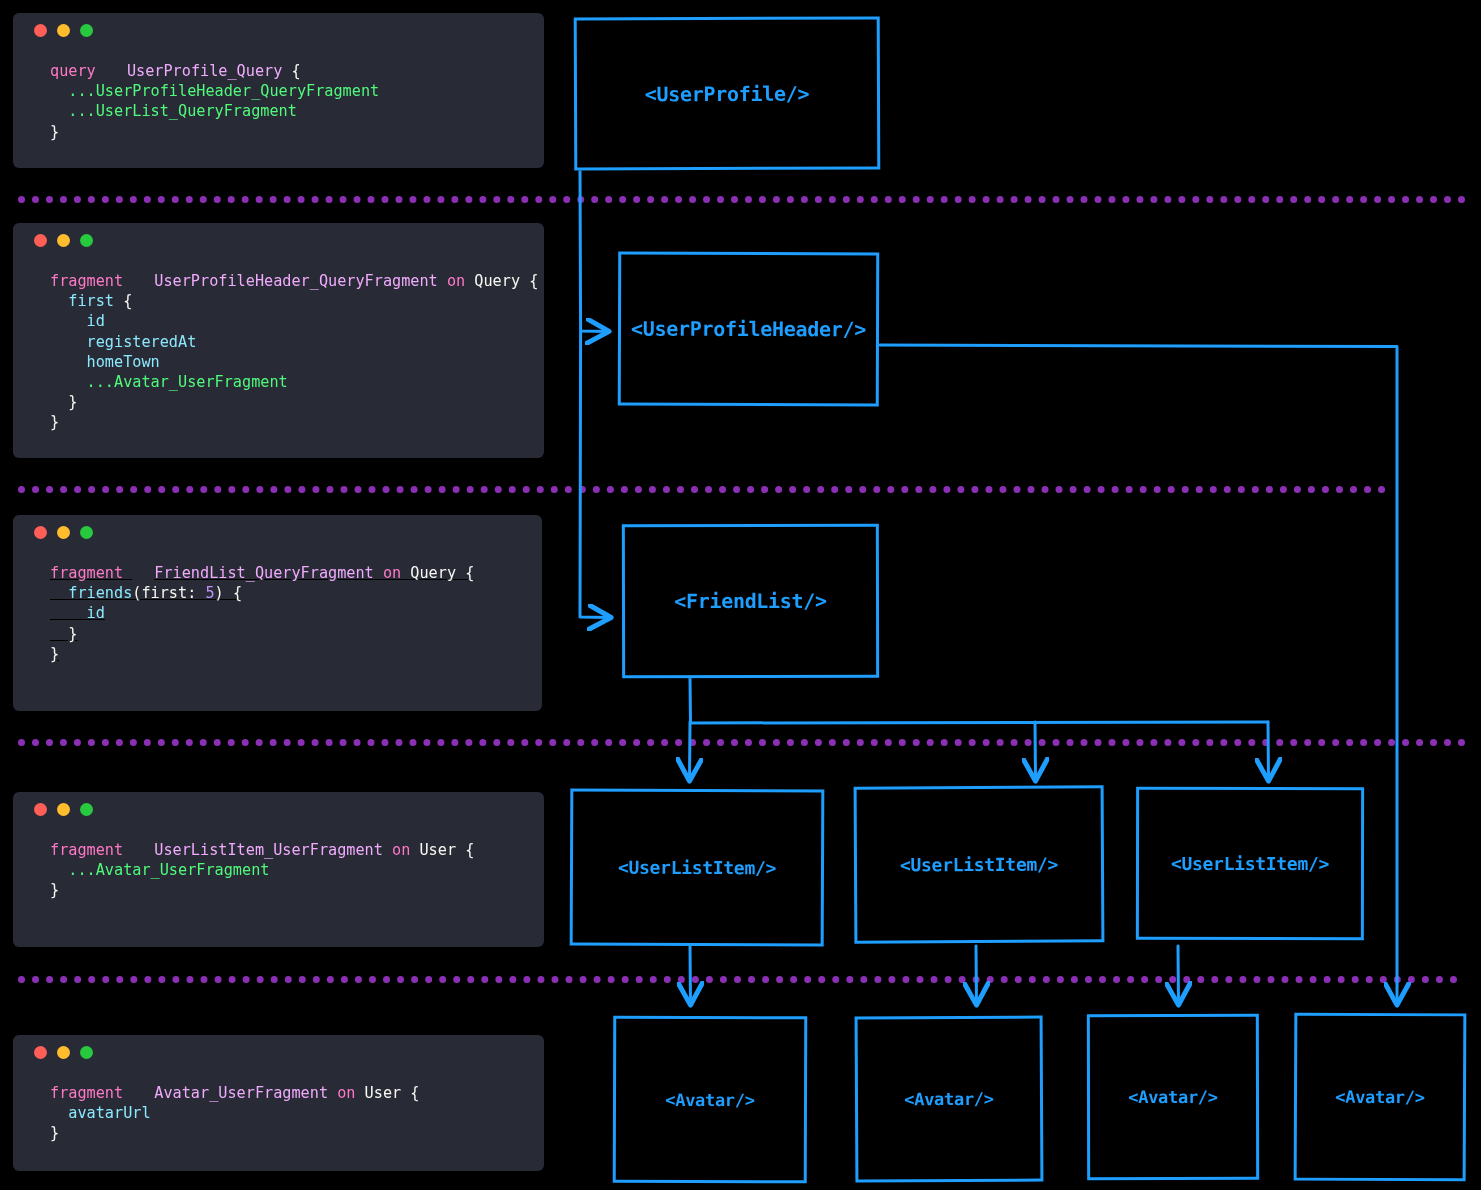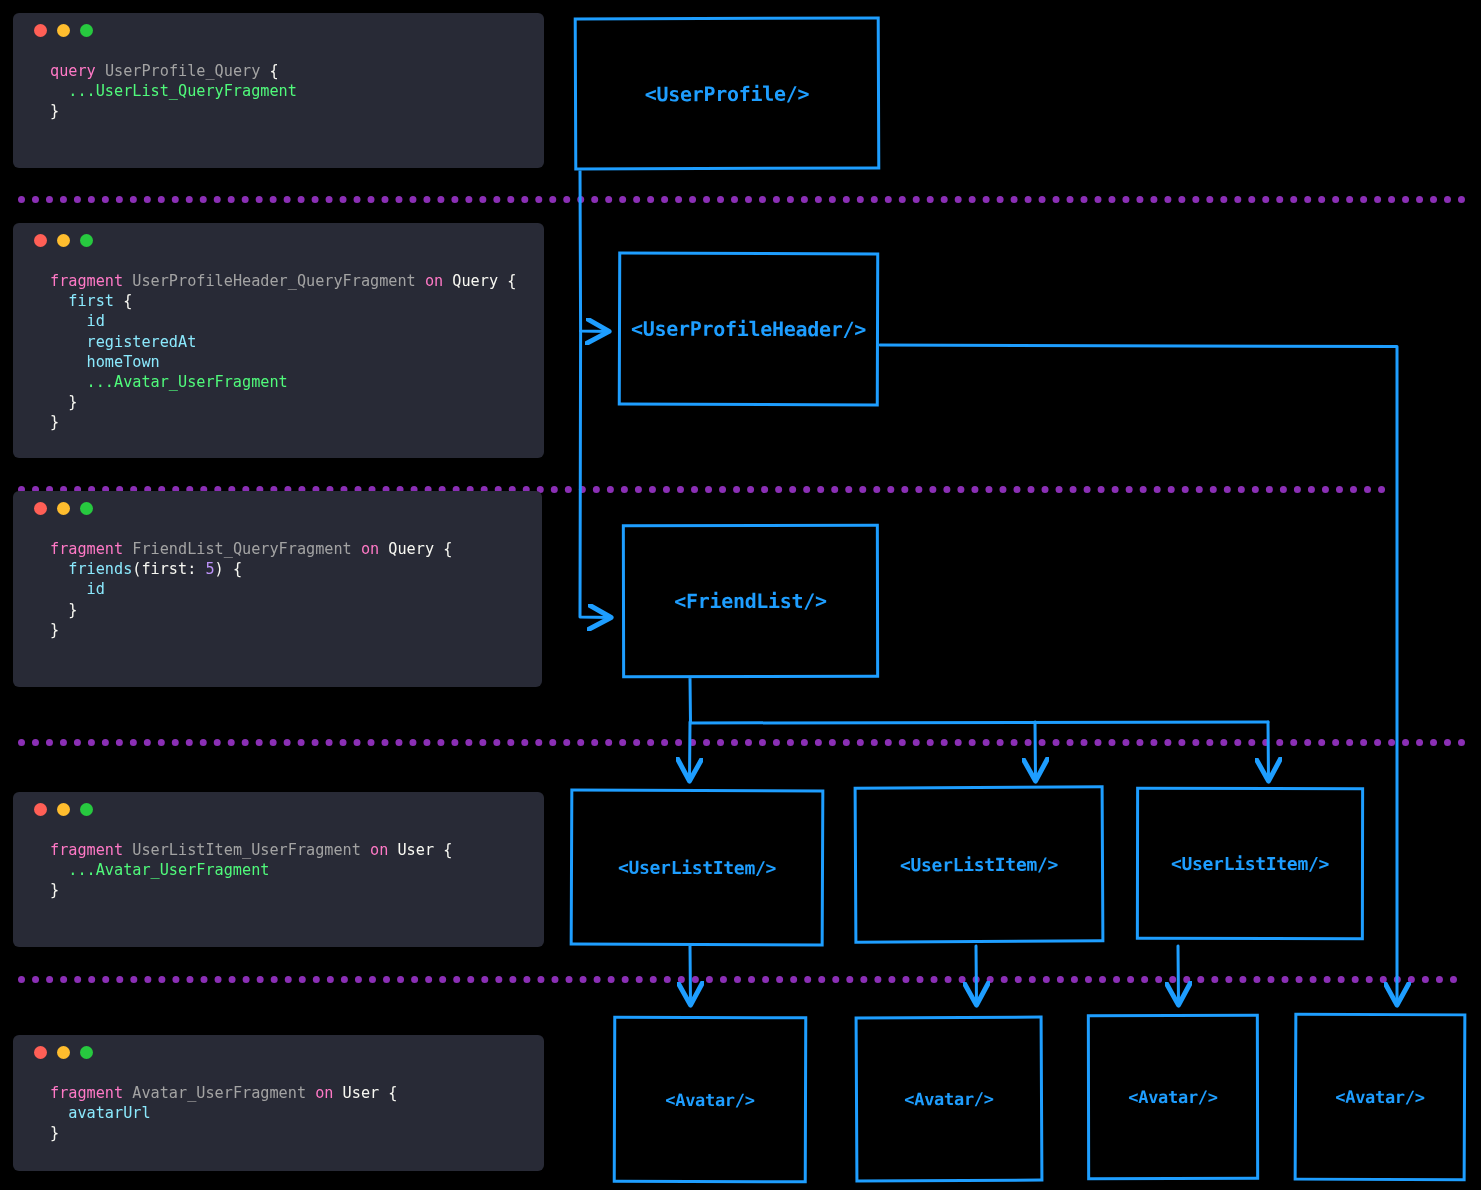--- a/index.html
+++ b/index.html
@@ -46,21 +46,21 @@
     padding: 14px 0 0 37px;
     font-family: "DejaVu Sans Mono", "Liberation Mono", monospace;
     font-size: 15.2px;
     line-height: 20.2px;
     white-space: pre;
     color: #f8f8f2;
   }
   .code-body .ln { display: block; white-space: pre; }
 
   .kw    { color: #ff79c6; }   
-  .name  { color: #a3a3a3; }   
+  .name  { color: #f0abfc; margin-left: 22px; }   
   .frag  { color: #50fa7b; }   
   .field { color: #8be9fd; }   
   .punc  { color: #f8f8f2; }   
   .num   { color: #bd93f9; }   
 
   
   .sep {
     position: absolute;
     height: 0;
     border-top: 7px dotted #8b2fb5;
@@ -136,20 +136,21 @@
     <path d="M 1178 946 L 1178.5 1004" fill="none" stroke="#1e9eff" stroke-width="3" stroke-linecap="round" stroke-linejoin="round" marker-end="url(#arrow)"></path>
   </svg>
 
   <div class="code-card" style="left:13px; top:13px; width:531px; height:155px;">
     <div class="titlebar">
       <span class="dot red"></span>
       <span class="dot yellow"></span>
       <span class="dot green"></span>
     </div>
     <div class="code-body"><span class="ln"><span class="kw">query </span><span class="name">UserProfile_Query</span><span class="punc"> {</span>
+</span><span class="ln"><span class="frag">  ...UserProfileHeader_QueryFragment</span>
 </span><span class="ln"><span class="frag">  ...UserList_QueryFragment</span>
 </span><span class="ln"><span class="punc">}</span>
 </span></div>
   </div>
 
   <div class="code-card" style="left:13px; top:223px; width:531px; height:235px;">
     <div class="titlebar">
       <span class="dot red"></span>
       <span class="dot yellow"></span>
       <span class="dot green"></span>
@@ -158,21 +159,21 @@
 </span><span class="ln"><span class="field">  first</span><span class="punc"> {</span>
 </span><span class="ln"><span class="field">    id</span>
 </span><span class="ln"><span class="field">    registeredAt</span>
 </span><span class="ln"><span class="field">    homeTown</span>
 </span><span class="ln"><span class="frag">    ...Avatar_UserFragment</span>
 </span><span class="ln"><span class="punc">  }</span>
 </span><span class="ln"><span class="punc">}</span>
 </span></div>
   </div>
 
-  <div class="code-card" style="left:13px; top:491px; width:529px; height:196px;">
+  <div class="code-card" style="left:13px; top:515px; width:529px; height:196px;text-decoration:underline;">
     <div class="titlebar">
       <span class="dot red"></span>
       <span class="dot yellow"></span>
       <span class="dot green"></span>
     </div>
     <div class="code-body"><span class="ln"><span class="kw">fragment </span><span class="name">FriendList_QueryFragment</span><span class="kw"> on </span><span class="punc">Query {</span>
 </span><span class="ln"><span class="field">  friends</span><span class="punc">(first: </span><span class="num">5</span><span class="punc">) {</span>
 </span><span class="ln"><span class="field">    id</span>
 </span><span class="ln"><span class="punc">  }</span>
 </span><span class="ln"><span class="punc">}</span>

